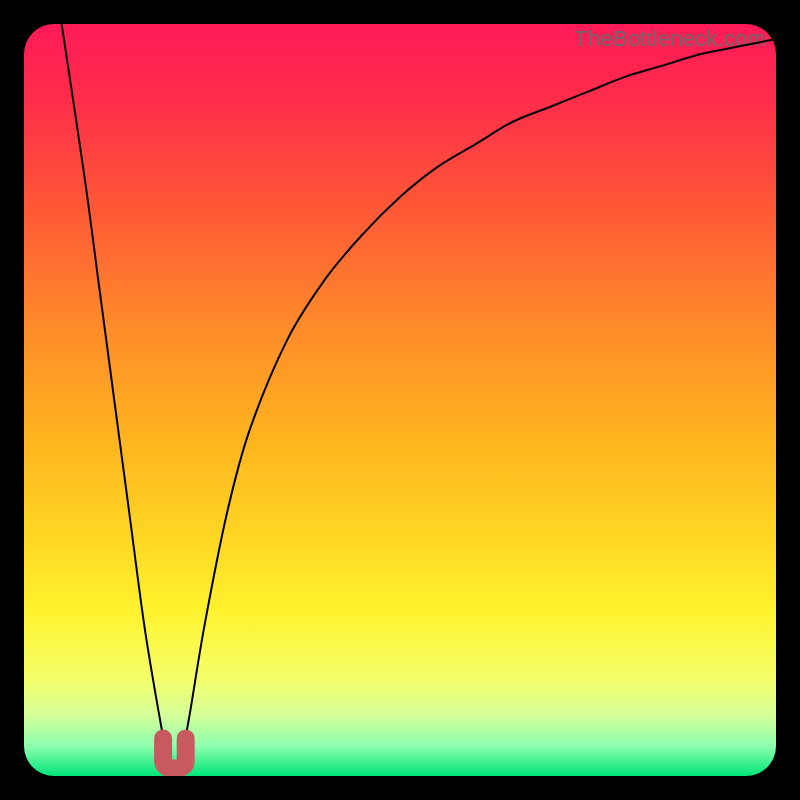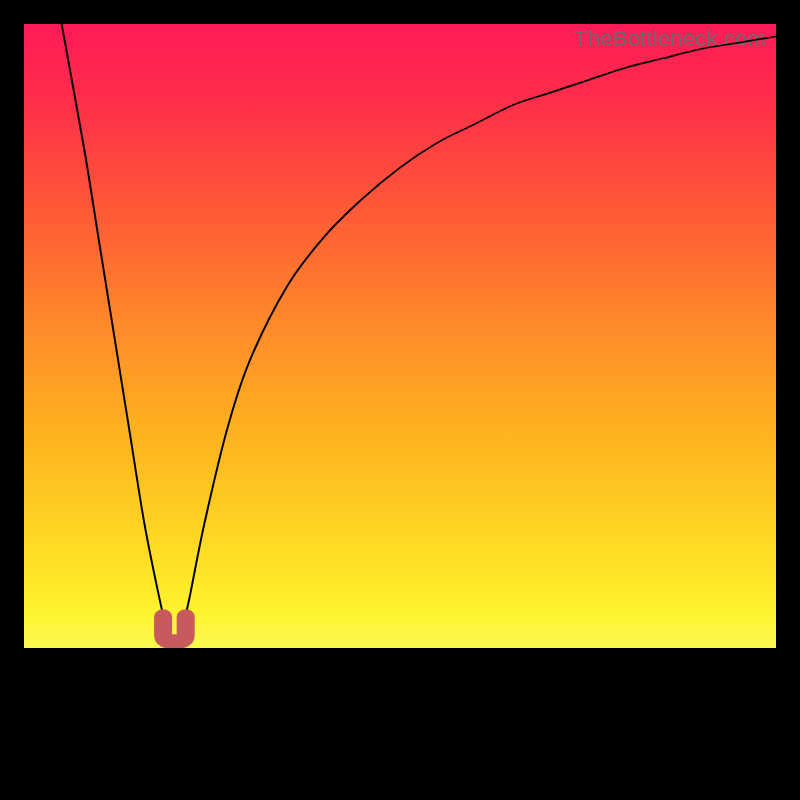--- a/index.html
+++ b/index.html
@@ -8,22 +8,23 @@
     position: relative;
     width: 800px;
     height: 800px;
     background: #000;
   }
   .plot-area {
     position: absolute;
     left: 24px;
     top: 24px;
     width: 752px;
-    height: 624px;
+    height: 752px;
     overflow: hidden;
+    border-radius: 30px;
   }
   .gradient-bg {
     position: absolute;
     inset: 0;
   }
   .watermark {
     position: absolute;
     top: 2px;
     right: 10px;
     font-family: Arial, Helvetica, sans-serif;

